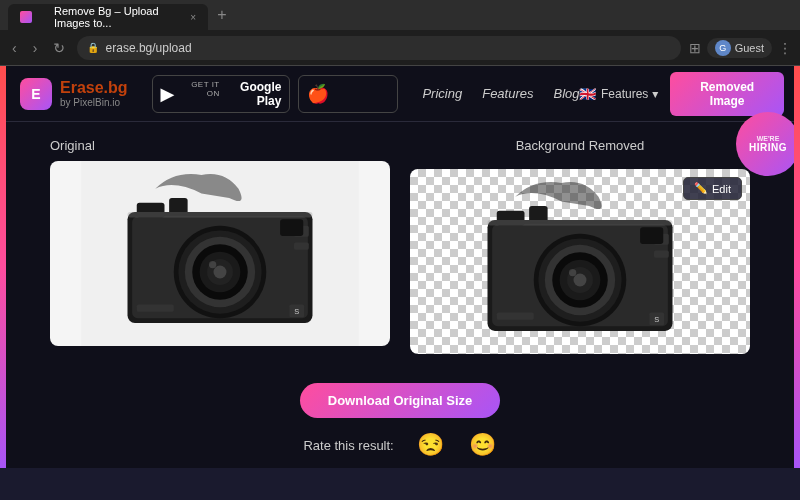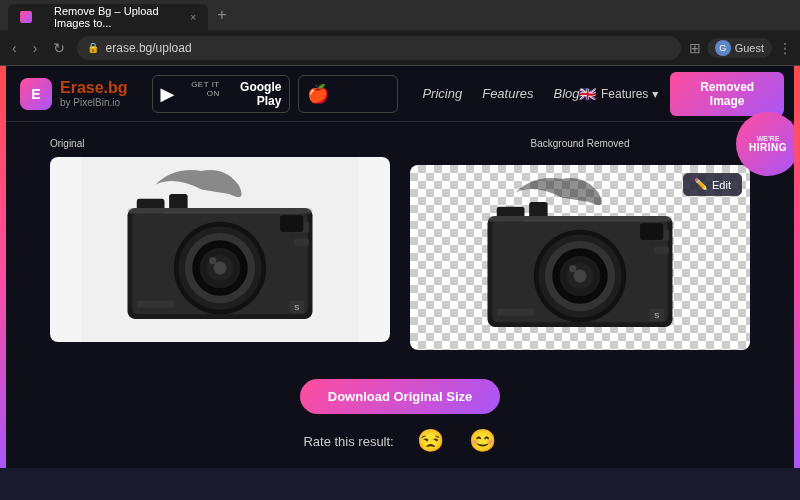--- a/index.html
+++ b/index.html
@@ -288,21 +288,21 @@
       width: 100%;
       max-width: 700px;
     }
 
     .image-panel {
       flex: 1;
       display: flex;
       flex-direction: column;
     }
     .image-label {
-      font-size: 10px;
+      font-size: 13px;
       color: #ccc;
       margin-bottom: 8px;
     }
     .image-container {
       width: 100%;
       height: 185px;
       border-radius: 8px;
       overflow: hidden;
       position: relative;
     }

